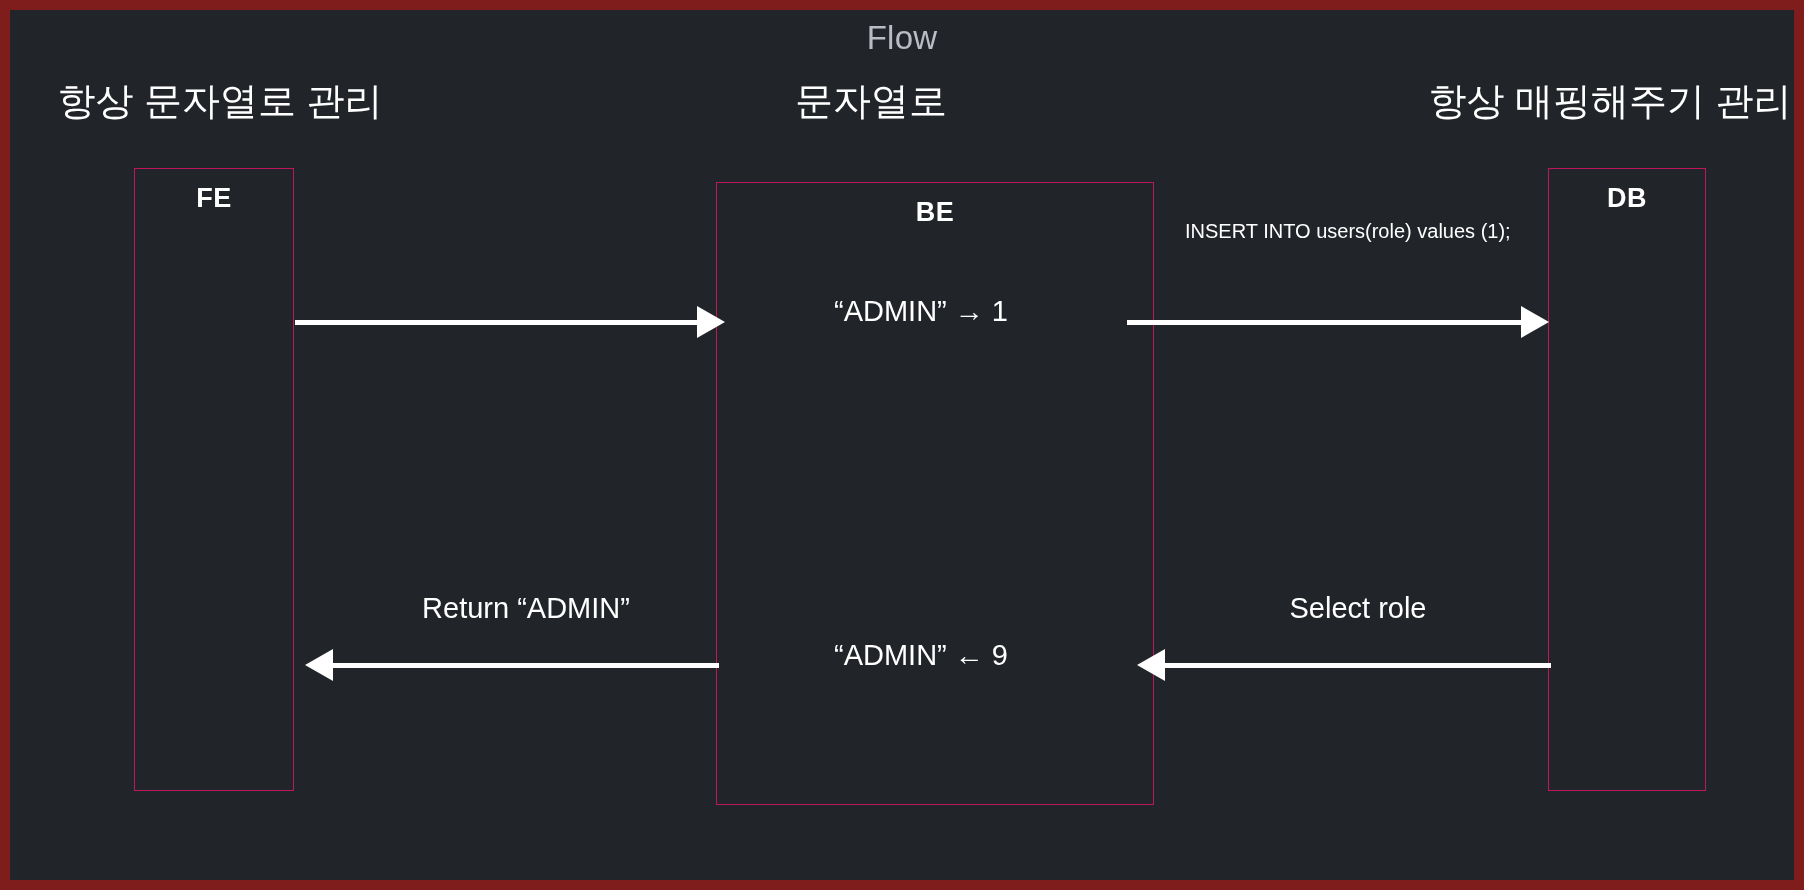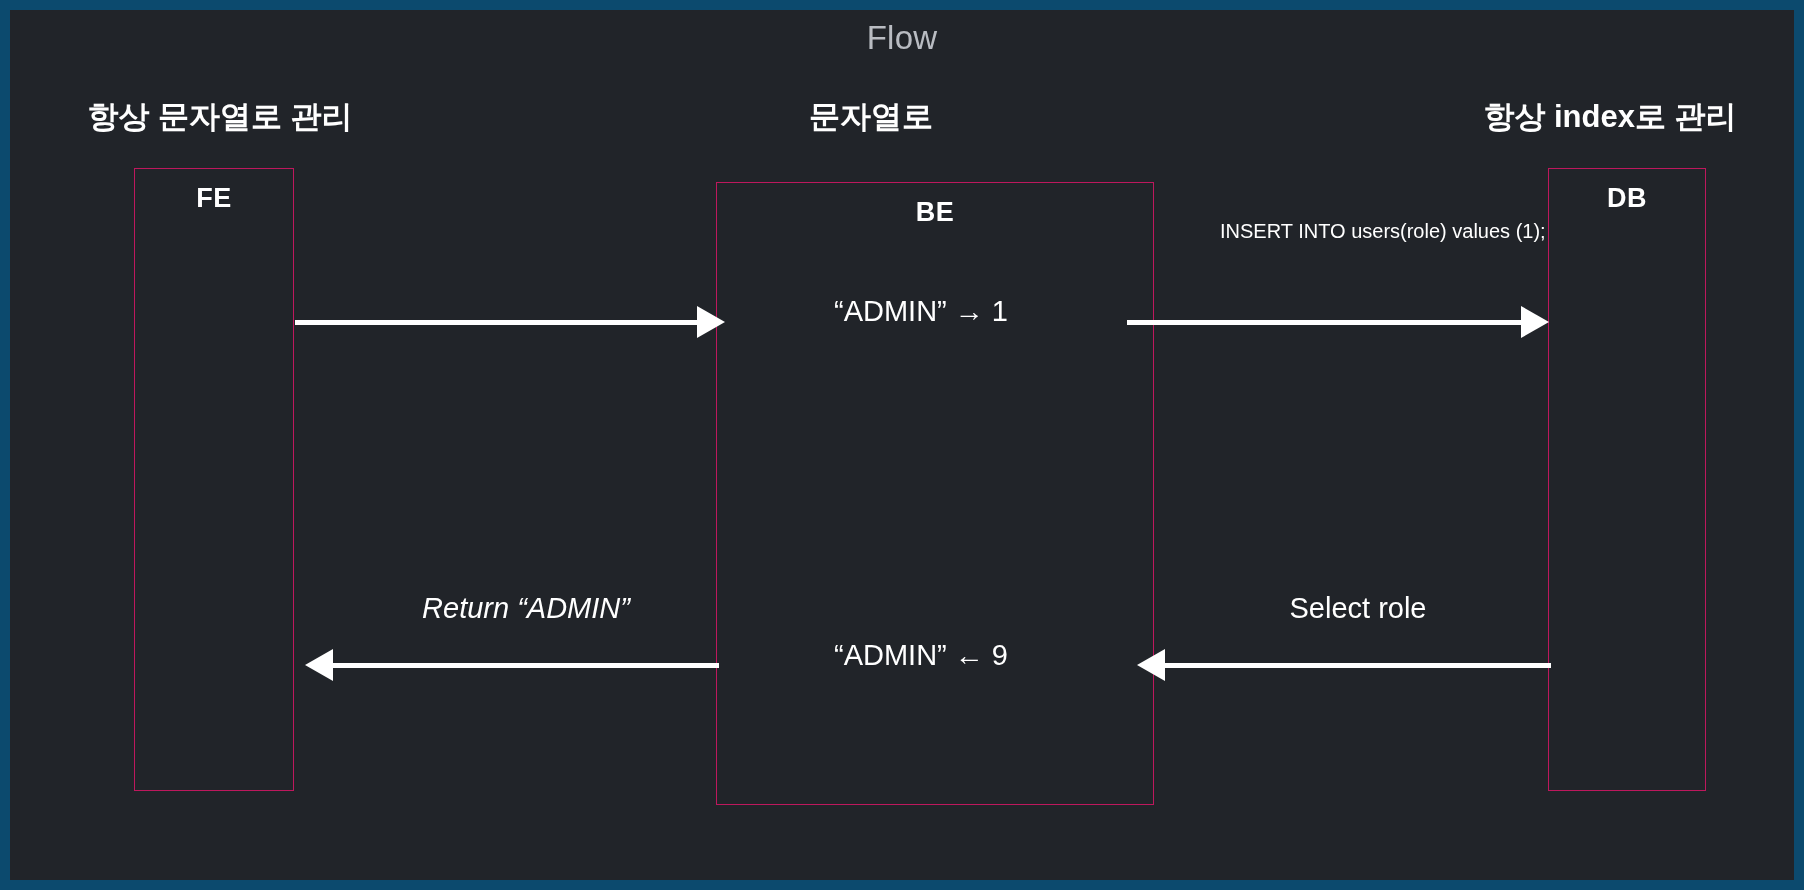--- a/index.html
+++ b/index.html
@@ -7,21 +7,21 @@
     padding: 0;
     background: #000000;
   }
   body {
     font-family: "Liberation Sans", "DejaVu Sans", sans-serif;
   }
   #screen {
     position: relative;
     width: 1804px;
     height: 890px;
-    background: #0c4a6e;
+    background: #7f1d1d;
     overflow: hidden;
   }
   #canvas {
     position: absolute;
     left: 10px;
     top: 10px;
     width: 1784px;
     height: 870px;
     background: #212429;
   }
@@ -34,25 +34,25 @@
     width: 1784px;
     text-align: center;
     color: #b9bcc2;
     font-size: 33px;
     font-weight: 400;
     letter-spacing: 0.2px;
     line-height: 40px;
   }
   .col-caption {
     color: #ffffff;
-    font-size: 31px;
-    font-weight: 700;
+    font-size: 38px;
+    font-weight: 400;
     line-height: 38px;
     text-align: center;
-    top: 88px;
+    top: 72px;
   }
   #caption-fe  { left: 20px;   width: 380px; }
   #caption-be  { left: 656px;  width: 410px; }
   #caption-db  { left: 1410px; width: 380px; }
 
   
   .lifebox {
     border: 1px solid #be185d;
     background: transparent;
     box-sizing: border-box;
@@ -114,43 +114,42 @@
 
   
   .edge-label {
     color: #ffffff;
     font-size: 29px;
     font-weight: 400;
     text-align: center;
     line-height: 36px;
   }
   #label-request { left: 285px;  top: 236px; width: 402px; }
-  #label-return  { left: 323px;  top: 580px; width: 386px; font-style: italic; }
+  #label-return  { left: 323px;  top: 580px; width: 386px; }
   #label-select  { left: 1155px; top: 580px; width: 386px; }
   #label-insert {
     left: 1175px;
     top: 208px;
     width: 330px;
     text-align: left;
     font-size: 20px;
     line-height: 27px;
-    margin-left: 35px;
   }
 </style>
 </head>
 <body>
 
 <div id="screen">
   <div id="canvas">
 
     <div class="abs" id="flow-title">Flow</div>
 
     <div class="abs col-caption" id="caption-fe">항상 문자열로 관리</div>
     <div class="abs col-caption" id="caption-be">문자열로</div>
-    <div class="abs col-caption" id="caption-db">항상 index로 관리</div>
+    <div class="abs col-caption" id="caption-db">항상 매핑해주기 관리</div>
 
     <div class="abs lifebox" id="box-fe">
       <div class="lifebox-label">FE</div>
     </div>
 
     <div class="abs lifebox" id="box-be">
       <div class="lifebox-label">BE</div>
     </div>
 
     <div class="abs lifebox" id="box-db">

